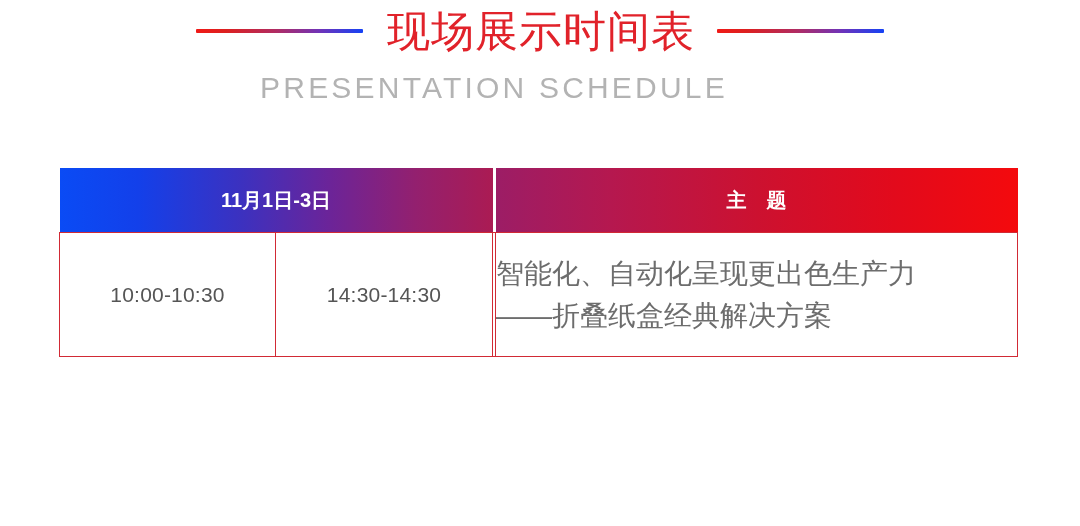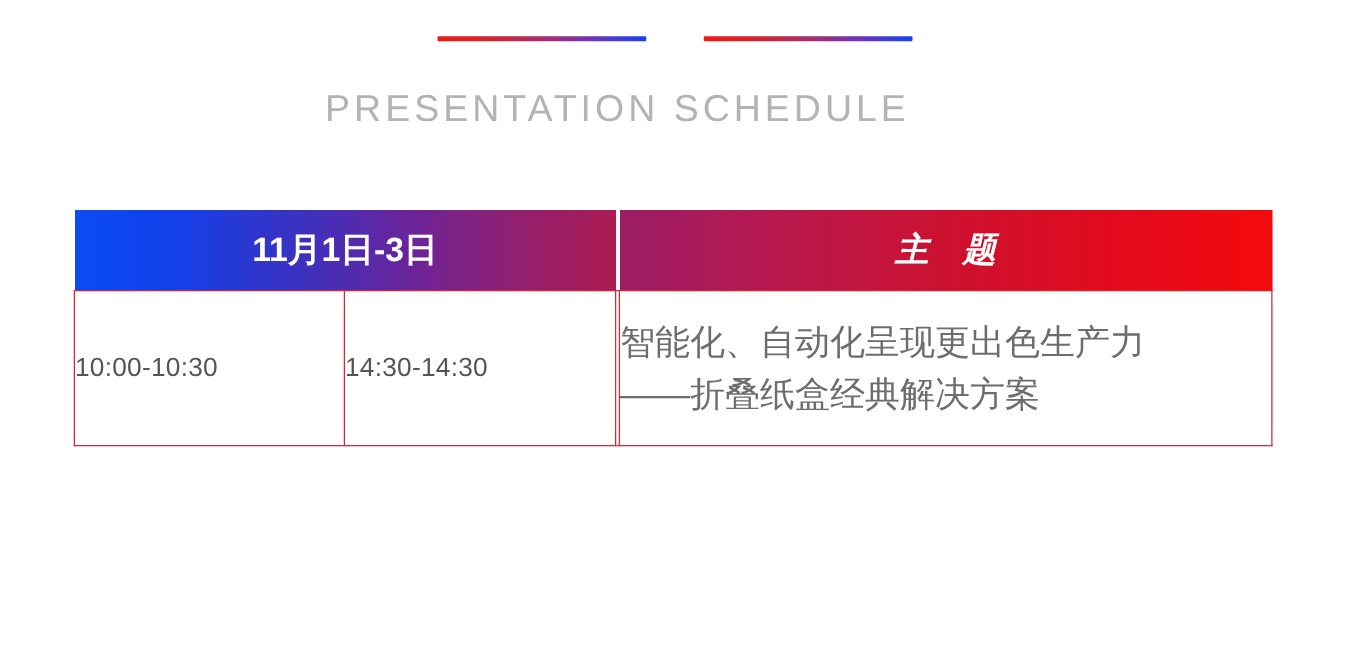--- a/index.html
+++ b/index.html
@@ -76,59 +76,59 @@
     width: 958px;
     border-collapse: collapse;
     table-layout: fixed;
   }
 
   .schedule-table thead th {
     height: 64px;
     padding: 0;
     border: none;
     color: #ffffff;
-    font-size: 27px;
+    font-size: 20px;
     font-weight: bold;
     text-align: center;
     vertical-align: middle;
     white-space: nowrap;
   }
   th.head-date {
     background: linear-gradient(to right,
       #0a4bf5 0%, #1340ea 18%, #3c31bf 42%, #6b2499 62%, #93206f 82%, #ab1b53 100%);
   }
   th.head-gap {
     background: #ffffff;
     width: 3px;
     padding: 0;
   }
   th.head-topic {
     background: linear-gradient(to right,
       #9c1d66 0%, #b5184f 22%, #cc1130 50%, #e20a1c 76%, #f40a0d 100%);
     letter-spacing: 0px;
-    font-style: italic;
   }
 
   .schedule-table tbody td {
     border: 1.5px solid #d12a35;
     background: #ffffff;
     vertical-align: middle;
     padding: 0;
   }
   td.gapcell {
     border-top: none;
     border-bottom: none;
     border-left: none;
     border-right: none;
     background: #ffffff;
     width: 0;
   }
 
   .time-cell {
     height: 123px;
+    text-align: center;
     font-size: 21px;
     color: #555555;
     letter-spacing: 0.2px;
     white-space: nowrap;
   }
   .topic-cell {
     height: 123px;
     padding: 0 0 0 42px;
     font-size: 28px;
     color: #6d6d6d;
@@ -139,20 +139,21 @@
     display: block;
     white-space: nowrap;
   }
 </style>
 </head>
 <body>
 
 <div class="title-block">
   <div class="title-row">
     <span class="deco-line left"></span>
+    <span class="main-title">现场展示时间表</span>
     <span class="deco-line right"></span>
   </div>
   <div class="sub-title">PRESENTATION SCHEDULE</div>
 </div>
 
 <table class="schedule-table">
     <colgroup>
       <col style="width: 216px;">
       <col style="width: 217px;">
       <col style="width: 3px;">

